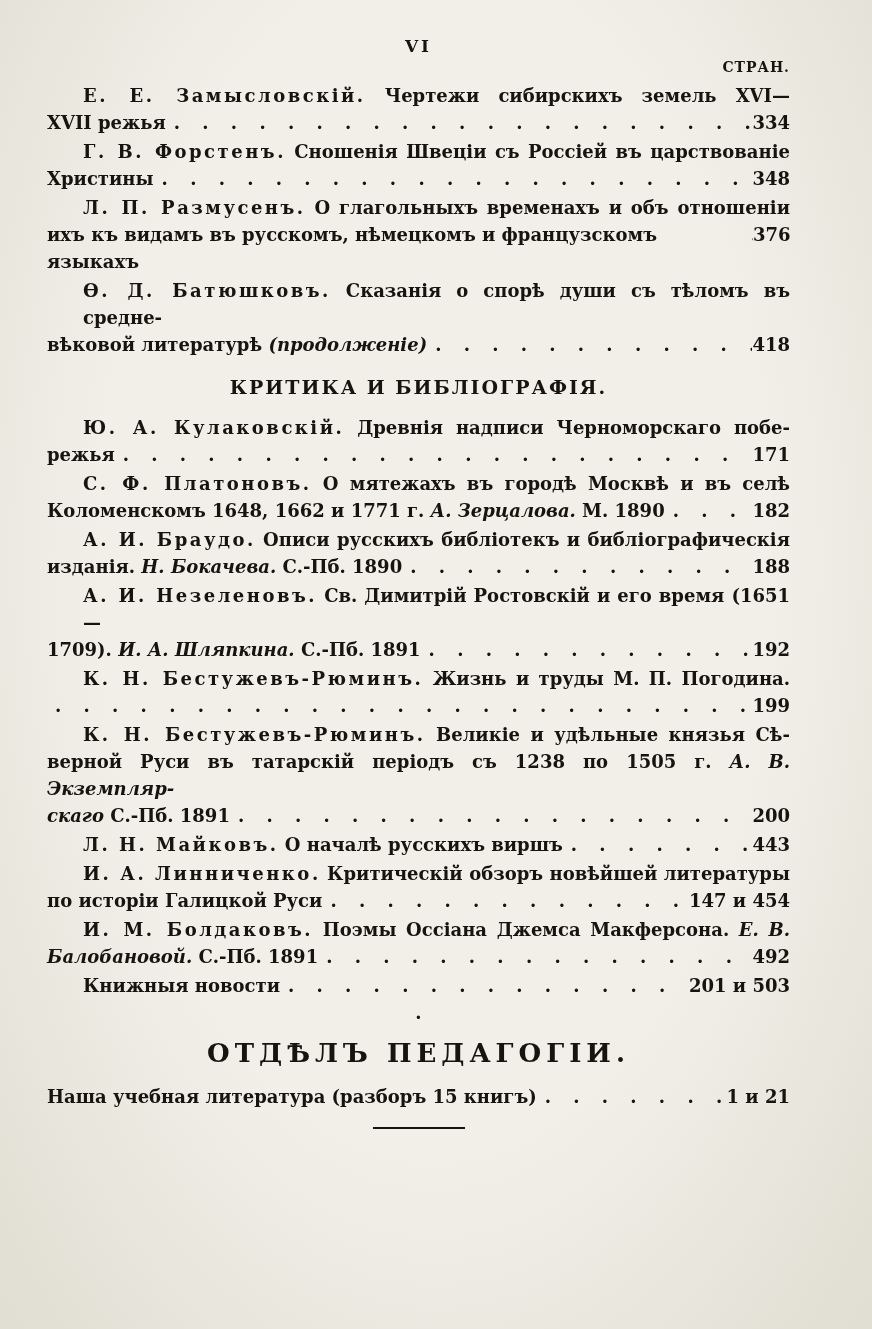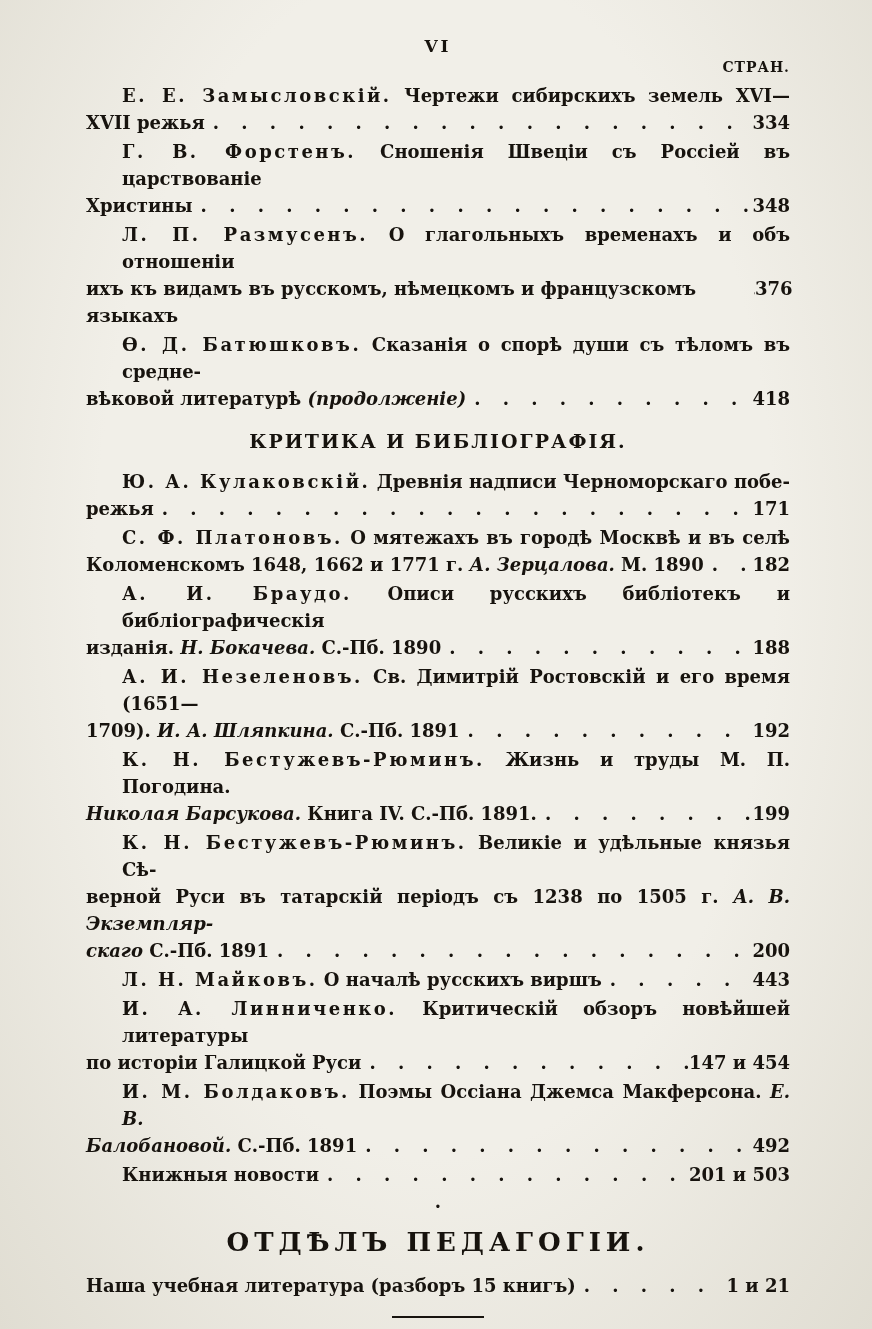--- a/index.html
+++ b/index.html
@@ -4,21 +4,21 @@
 <style>
   html, body { margin: 0; padding: 0; }
   body {
     width: 872px; height: 1329px; overflow: hidden;
     background: #e6e3da;
     font-family: "DejaVu Serif", "Liberation Serif", serif;
   }
   .book-page {
     box-sizing: border-box;
     width: 872px; height: 1329px;
-    padding: 36px 82px 10px 86px;
+    padding: 36px 82px 10px 47px;
     background: radial-gradient(ellipse at 50% 42%, #f1efe8 55%, #e0ddd2 100%);
     color: #17130e;
     font-weight: 700;
     font-size: 18px;
   }
   .folio { text-align: center; font-size: 17px; letter-spacing: 3px; line-height: 20px; }
   .stran { text-align: right; font-size: 14px; letter-spacing: 1px; line-height: 14px; margin: 4px 0 8px 0; }
 
   .entry { margin: 0 0 2px 0; }
   .line { display: flex; align-items: flex-start; line-height: 27px; }
@@ -125,21 +125,20 @@
           <span class="text"><span>1709). </span><span class="italic">И. А. Шляпкина.</span><span> С.-Пб. 1891</span></span>
           <span class="leader">. . . . . . . . . . . . . . . . . . . . . . . . . . . . . . . . . . . . . . . . . . . . . . . . . . . . . . . . . . . . . . . . . . . . . . . . . . . . . . . . . . . . . . . . . . . . . . . . . . . . . . . . . . . . . . . . . . . . . . . . </span>
           <span class="page-num">192</span>
         </div>
       </div>
       <div class="entry">
         <div class="line indent fill">
           <span class="text"><span class="spaced">К. Н. Бестужевъ-Рюминъ.</span><span> Жизнь и труды М. П. Погодина.</span></span>
         </div>
         <div class="line">
-          <span class="text"><span class="italic">Николая Барсукова.</span><span> Книга IV. С.-Пб. 1891.</span></span>
           <span class="leader">. . . . . . . . . . . . . . . . . . . . . . . . . . . . . . . . . . . . . . . . . . . . . . . . . . . . . . . . . . . . . . . . . . . . . . . . . . . . . . . . . . . . . . . . . . . . . . . . . . . . . . . . . . . . . . . . . . . . . . . . </span>
           <span class="page-num">199</span>
         </div>
       </div>
       <div class="entry">
         <div class="line indent fill">
           <span class="text"><span class="spaced">К. Н. Бестужевъ-Рюминъ.</span><span> Великіе и удѣльные князья Сѣ-</span></span>
         </div>
         <div class="line fill">
           <span class="text"><span>верной Руси въ татарскій періодъ съ 1238 по 1505 г. </span><span class="italic">А. В. Экземпляр-</span></span>

